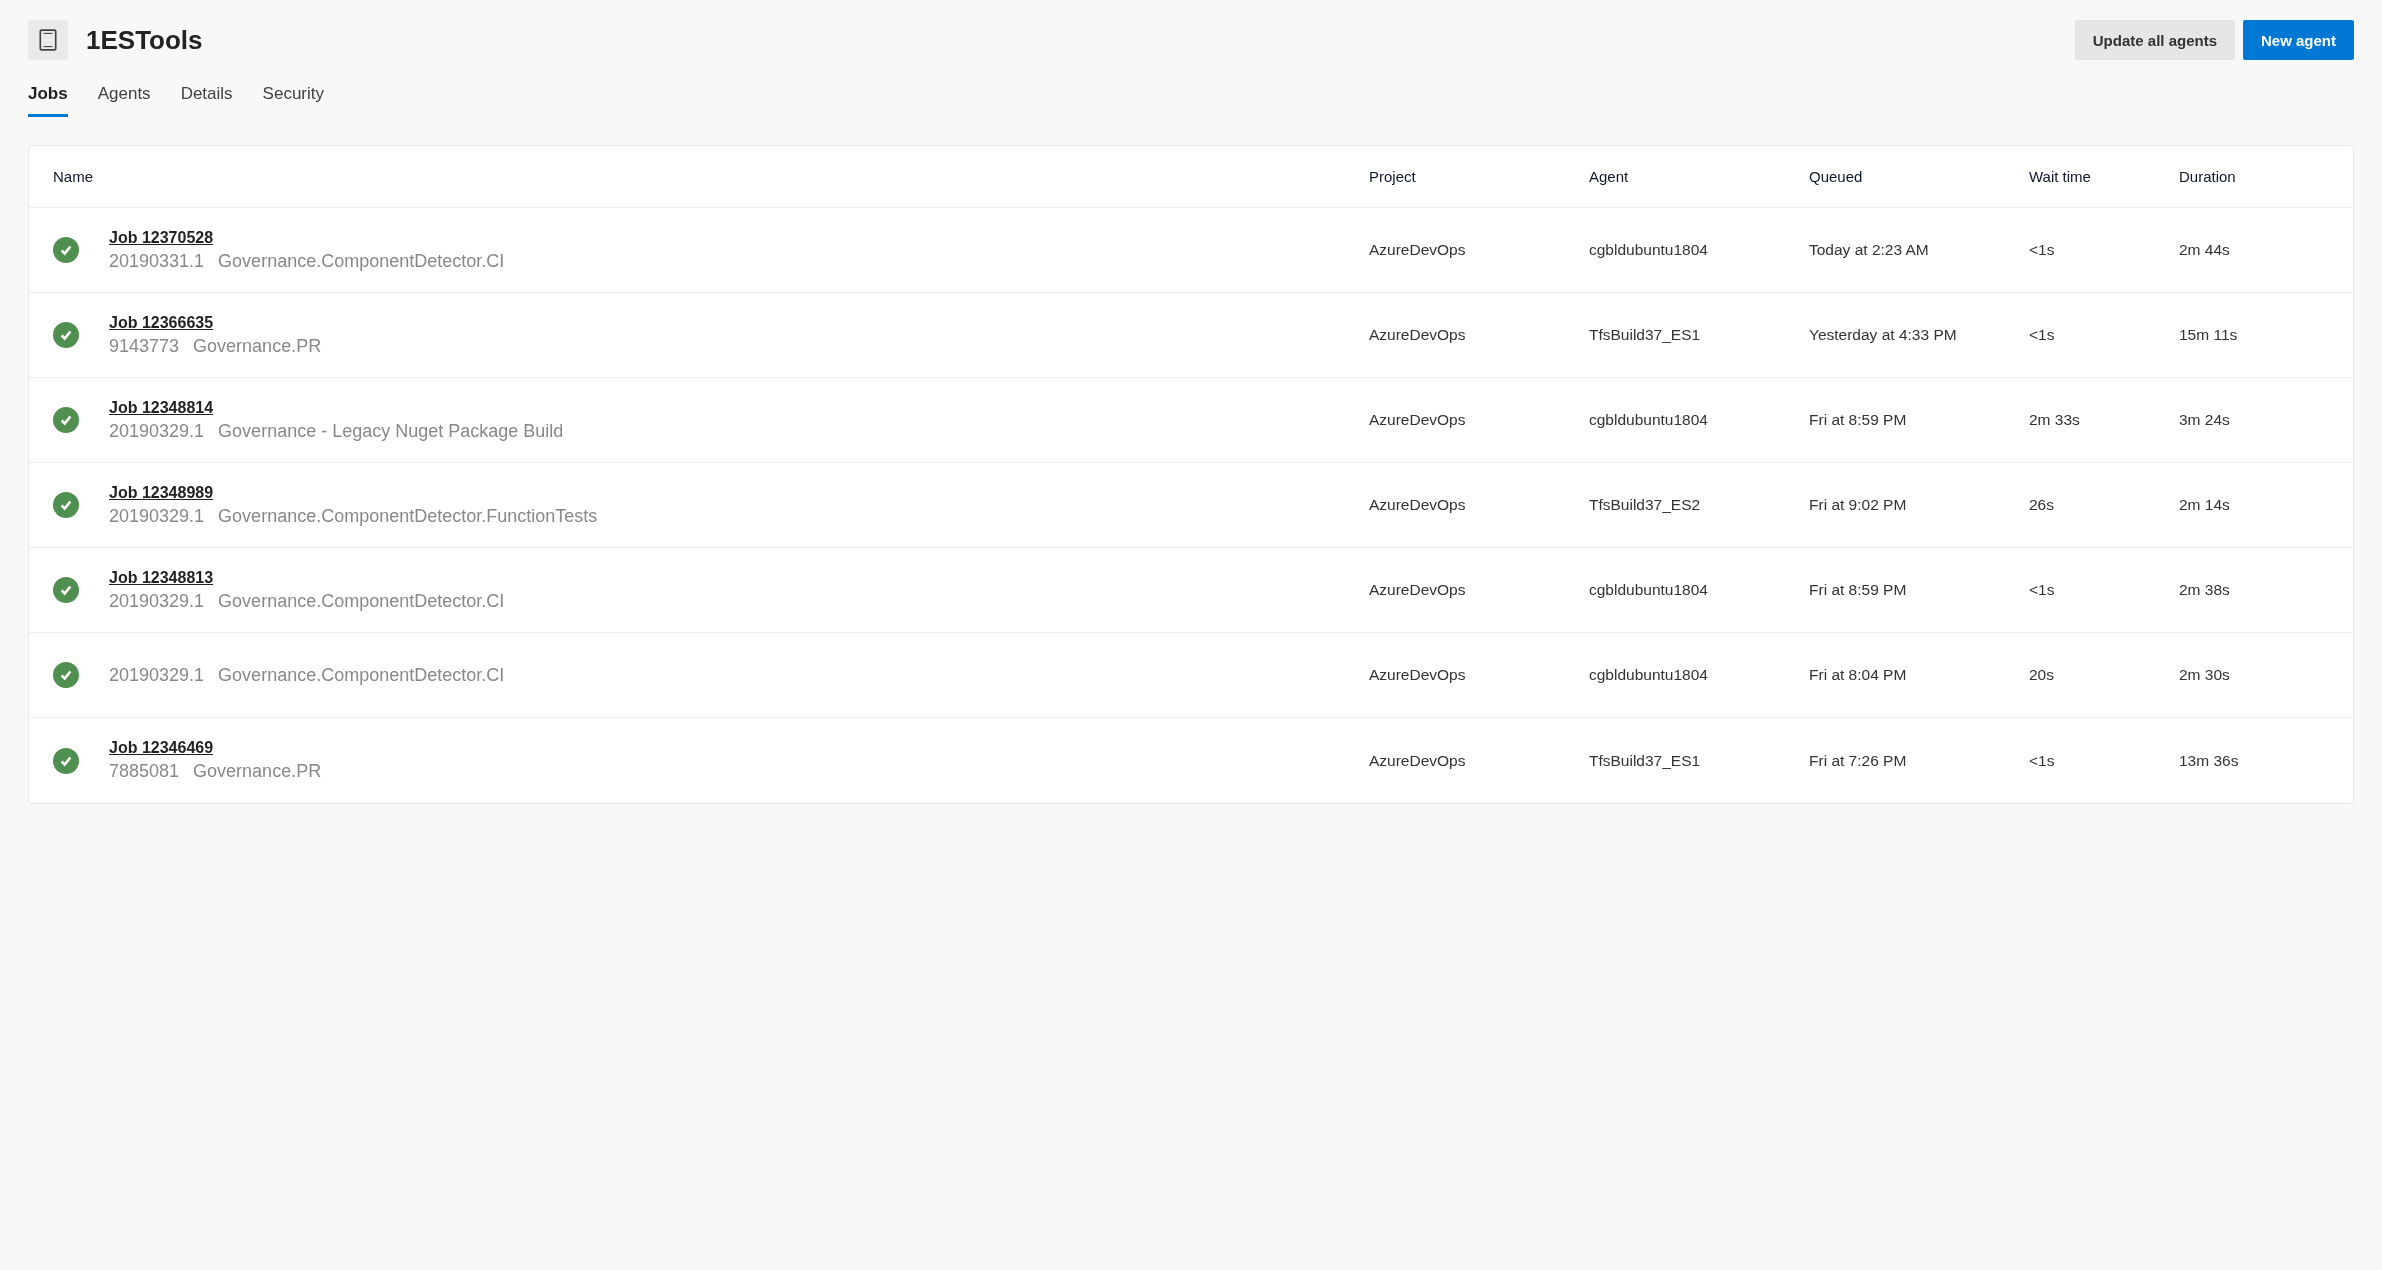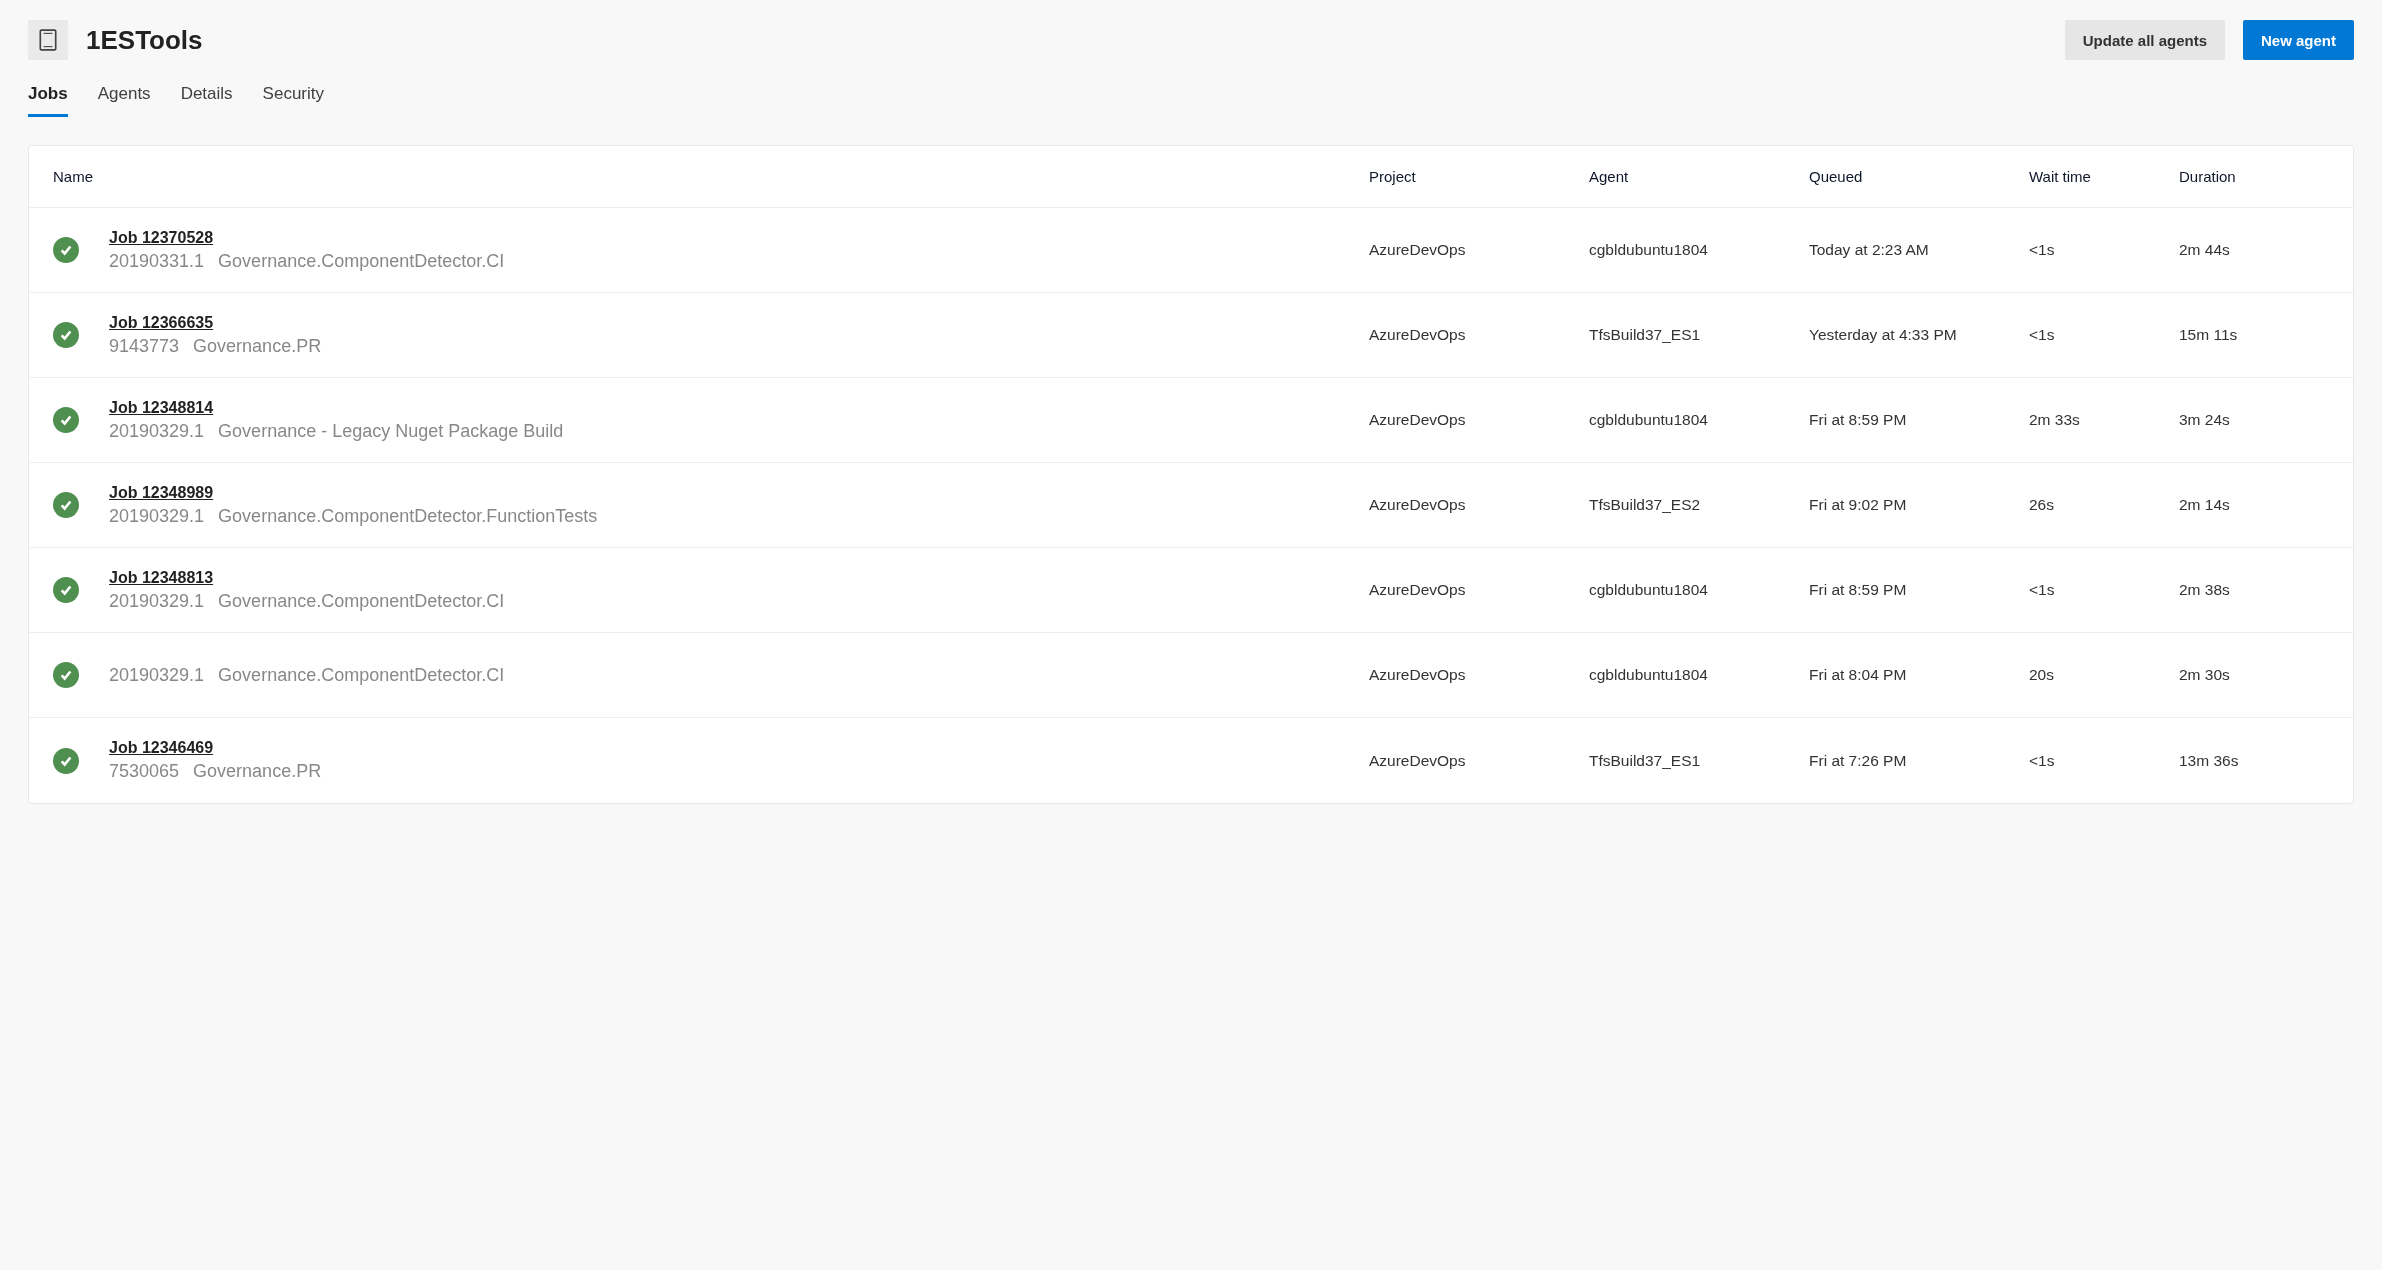--- a/index.html
+++ b/index.html
@@ -39,21 +39,21 @@
       width: 18px;
       height: 22px;
     }
     .title {
       font-size: 26px;
       font-weight: 600;
       color: #222;
     }
     .header-actions {
       display: flex;
-      gap: 18px;
+      gap: 8px;
     }
     .btn {
       border: none;
       padding: 9px 18px;
       font-size: 15px;
       font-family: inherit;
       cursor: pointer;
       border-radius: 2px;
       font-weight: 600;
     }
@@ -302,21 +302,21 @@
         </div>
         <div class="row">
           <div class="status-icon">
             <svg viewBox="0 0 16 16">
               <polyline points="3,8.5 6.5,12 13,4"></polyline>
             </svg>
           </div>
           <div class="name-cell">
             <div class="job-title">Job 12346469</div>
             <div class="job-sub">
-              <span>7530065</span>
+              <span>7885081</span>
               <span>Governance.PR</span>
             </div>
           </div>
           <div class="cell">AzureDevOps</div>
           <div class="cell">TfsBuild37_ES1</div>
           <div class="cell">Fri at 7:26 PM</div>
           <div class="cell">&lt;1s</div>
           <div class="cell">13m 36s</div>
         </div>
       </div>

